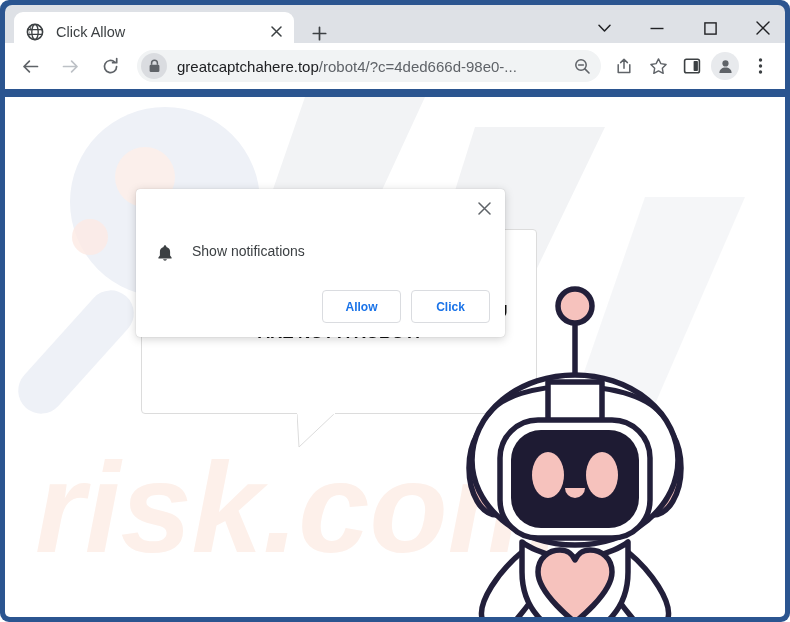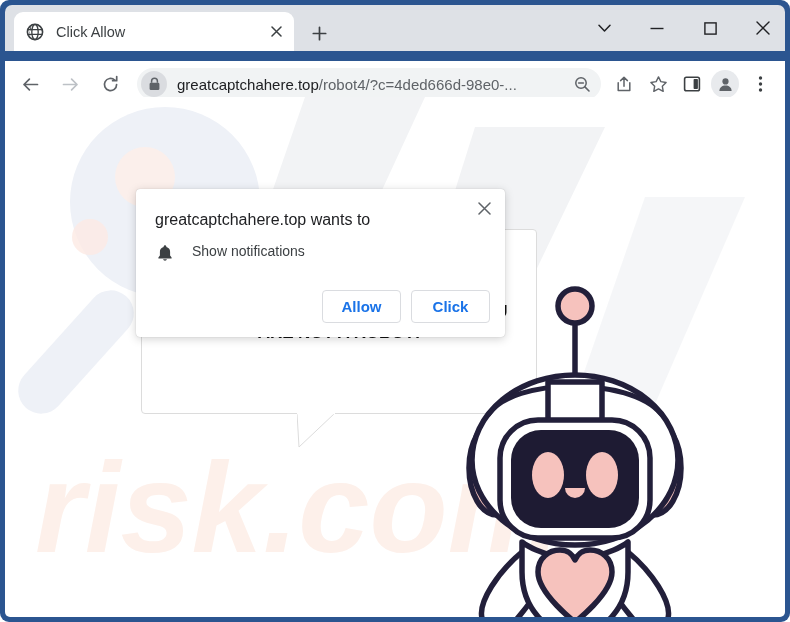--- a/index.html
+++ b/index.html
@@ -69,21 +69,21 @@
     display: flex; align-items: center; justify-content: center;
   }
   #wc-tabsearch { left: 576px; }
   #wc-min       { left: 629px; }
   #wc-max       { left: 682px; }
   #wc-close     { left: 735px; }
 
   
   #toolbar {
     position: absolute;
-    left: 5px; top: 61px;
+    left: 5px; top: 43px;
     width: 780px; height: 46px;
     background: #ffffff;
     display: flex;
     align-items: center;
   }
   .navbtn {
     width: 30px; height: 30px;
     margin-left: 10px;
     display: flex; align-items: center; justify-content: center;
     flex: 0 0 30px;
@@ -223,21 +223,21 @@
   }
   .dialog-btn {
     min-width: 79px;
     height: 33px;
     padding: 0 16px;
     background: #ffffff;
     border: 1px solid #dadce0;
     border-radius: 4px;
     color: #1a73e8;
     font-family: "Liberation Sans", sans-serif;
-    font-size: 15px;
+    font-size: 12px;
     font-weight: bold;
     cursor: pointer;
     display: flex;
     align-items: center;
     justify-content: center;
   }
 </style>
 </head>
 <body>
 
@@ -419,21 +419,20 @@
     </svg>
 
     <div id="permission-dialog">
 
       <div id="dialog-close">
         <svg width="13" height="13" viewBox="0 0 13 13">
           <path d="M1 1 L12 12 M12 1 L1 12" stroke="#5f6368" stroke-width="1.5" stroke-linecap="round"></path>
         </svg>
       </div>
 
-      <div id="dialog-title">greatcaptchahere.top wants to</div>
 
       <div id="dialog-perm-row">
         <span id="bell-icon">
           <svg width="20" height="20" viewBox="0 0 20 20">
             <path d="M10 2.2c-.75 0-1.35.6-1.35 1.35v.5A5.1 5.1 0 0 0 4.9 9.1v3.3l-1.5 2.1v.9h13.2v-.9l-1.5-2.1V9.1a5.1 5.1 0 0 0-3.75-5.05v-.5c0-.75-.6-1.35-1.35-1.35z" fill="#3c4043"></path>
             <path d="M8 16.3a2.1 2.1 0 0 0 4 0z" fill="#3c4043"></path>
           </svg>
         </span>
         <span id="perm-label">Show notifications</span>
       </div>

